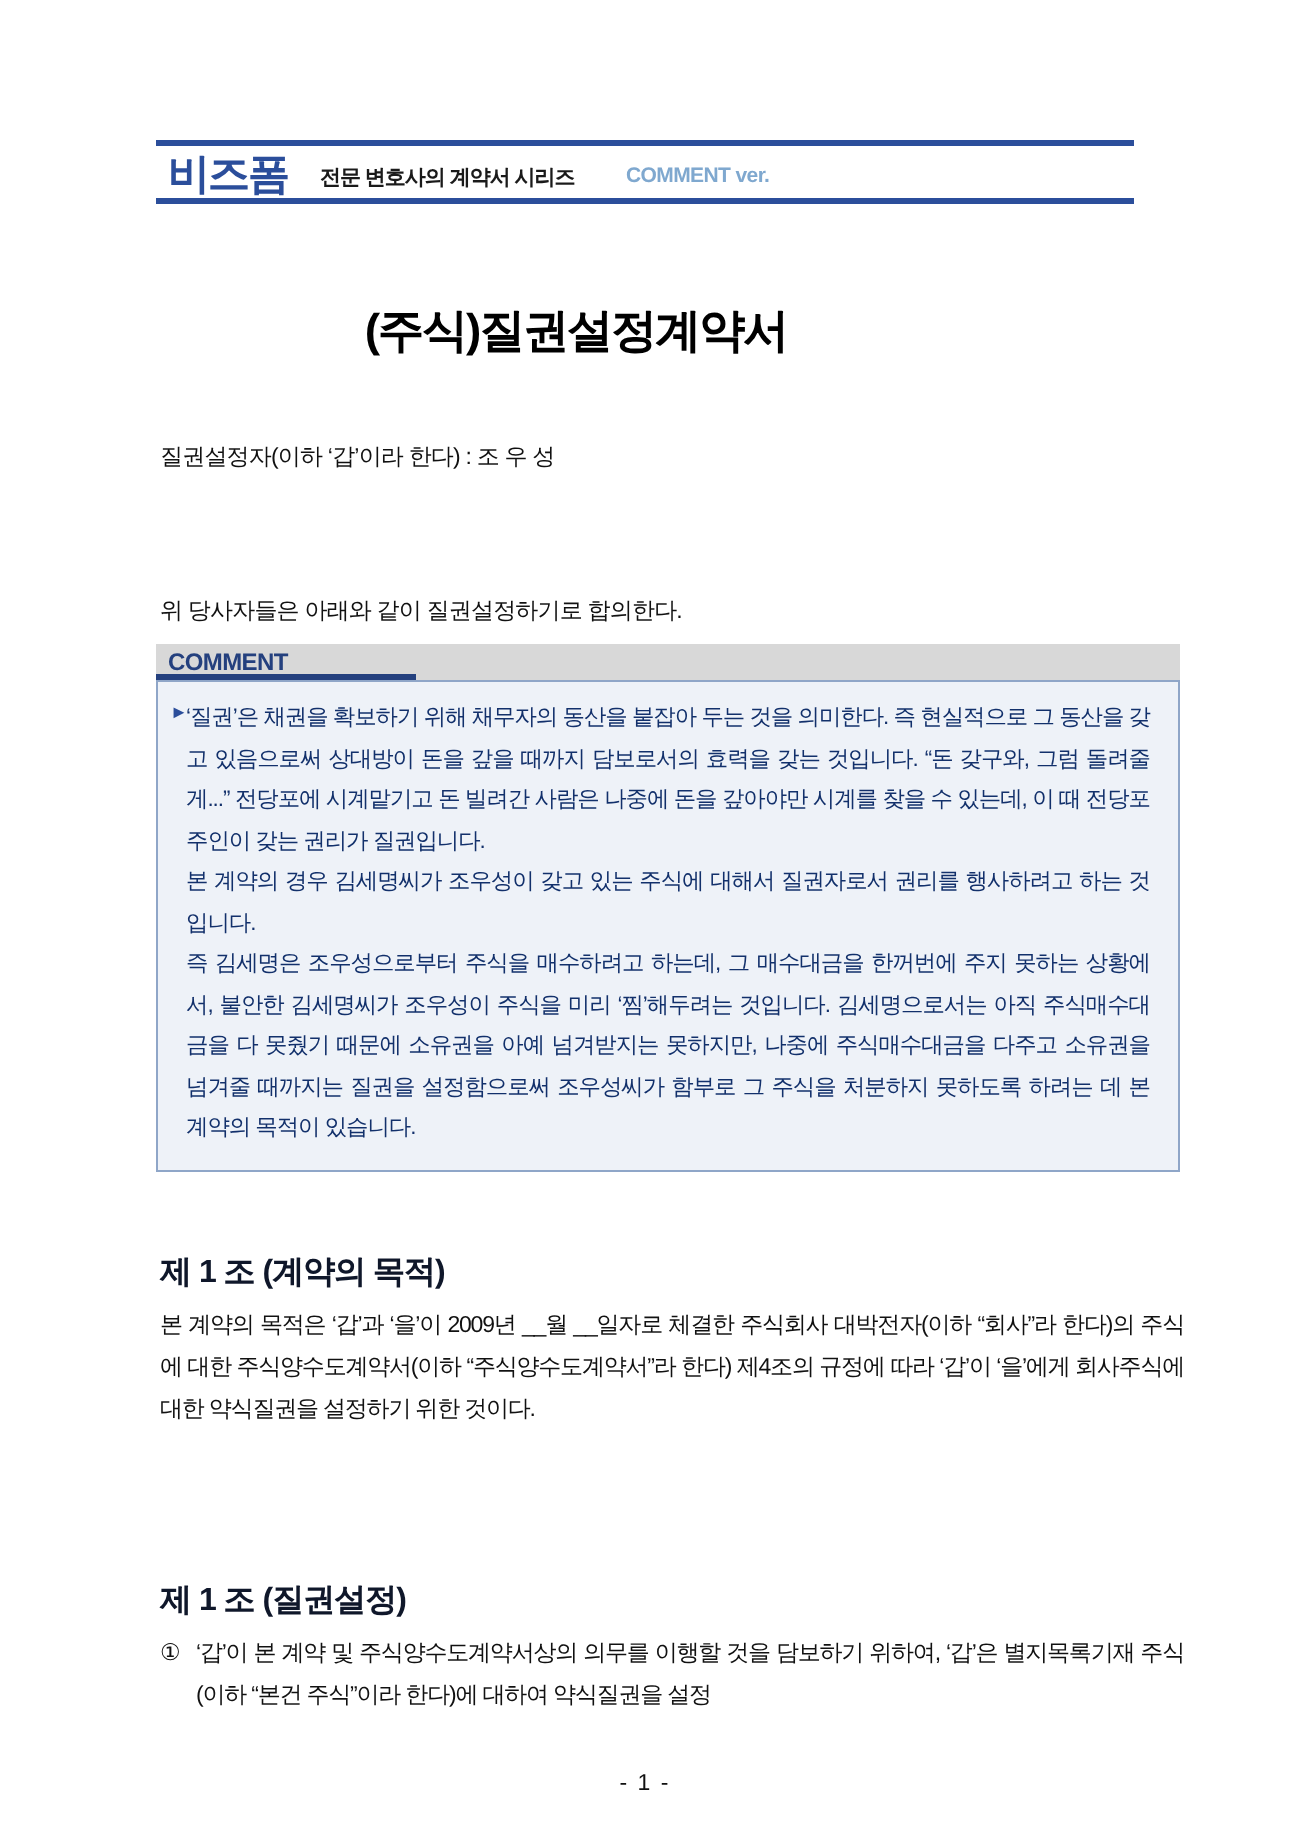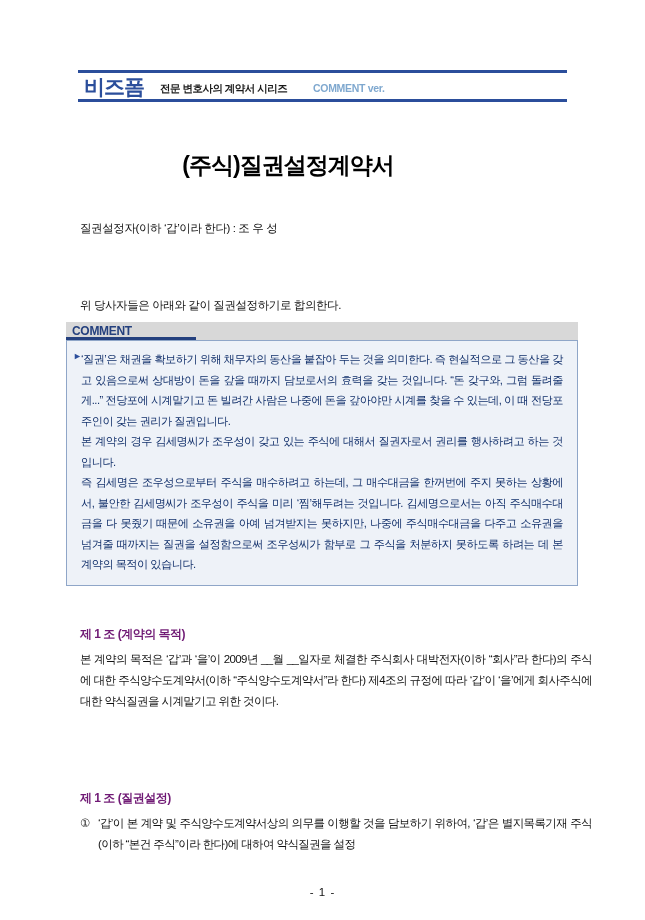--- a/index.html
+++ b/index.html
@@ -109,21 +109,21 @@
     top: 298px;
     font-size: 11.5px;
     letter-spacing: -0.4px;
     color: #111111;
     white-space: nowrap;
   }
 
   
   .comment-wrap {
     position: absolute;
-    left: 66px;
+    left: 78px;
     top: 322px;
     width: 472px;
   }
   .comment-tab {
     width: 512px;
     height: 18px;
     background: #d8d8d8;
     position: relative;
     box-sizing: border-box;
   }
@@ -170,24 +170,24 @@
   }
   .comment-p + .comment-p { margin-top: 0; }
 
   
   .article {
     position: absolute;
     left: 80px;
     width: 512px;
   }
   .article-title {
-    font-size: 12px;
+    font-size: 16px;
     font-weight: bold;
     letter-spacing: -0.5px;
-    color: #701a75;
+    color: #0f172a;
     margin-bottom: 6px;
   }
   .article-body {
     font-size: 11.5px;
     line-height: 21px;
     letter-spacing: -0.6px;
     color: #111111;
     text-align: justify;
   }
   .article-1 { top: 626px; }
@@ -252,21 +252,21 @@
     <div class="comment-body">
       <span class="comment-arrow">►</span>
       <p class="comment-p">‘질권’은 채권을 확보하기 위해 채무자의 동산을 붙잡아 두는 것을 의미한다. 즉 현실적으로 그 동산을 갖고 있음으로써 상대방이 돈을 갚을 때까지 담보로서의 효력을 갖는 것입니다. “돈 갖구와, 그럼 돌려줄게...” 전당포에 시계맡기고 돈 빌려간 사람은 나중에 돈을 갚아야만 시계를 찾을 수 있는데, 이 때 전당포 주인이 갖는 권리가 질권입니다.</p>
       <p class="comment-p">본 계약의 경우 김세명씨가 조우성이 갖고 있는 주식에 대해서 질권자로서 권리를 행사하려고 하는 것입니다.</p>
       <p class="comment-p">즉 김세명은 조우성으로부터 주식을 매수하려고 하는데, 그 매수대금을 한꺼번에 주지 못하는 상황에서, 불안한 김세명씨가 조우성이 주식을 미리 ‘찜’해두려는 것입니다. 김세명으로서는 아직 주식매수대금을 다 못줬기 때문에 소유권을 아예 넘겨받지는 못하지만, 나중에 주식매수대금을 다주고 소유권을 넘겨줄 때까지는 질권을 설정함으로써 조우성씨가 함부로 그 주식을 처분하지 못하도록 하려는 데 본 계약의 목적이 있습니다.</p>
     </div>
   </div>
 
   <div class="article article-1">
     <div class="article-title">제 1 조 (계약의 목적)</div>
-    <div class="article-body">본 계약의 목적은 ‘갑’과 ‘을’이 2009년 __월 __일자로 체결한 주식회사 대박전자(이하 “회사”라 한다)의 주식에 대한 주식양수도계약서(이하 “주식양수도계약서”라 한다) 제4조의 규정에 따라 ‘갑’이 ‘을’에게 회사주식에 대한 약식질권을 시계맡기고 위한 것이다.</div>
+    <div class="article-body">본 계약의 목적은 ‘갑’과 ‘을’이 2009년 __월 __일자로 체결한 주식회사 대박전자(이하 “회사”라 한다)의 주식에 대한 주식양수도계약서(이하 “주식양수도계약서”라 한다) 제4조의 규정에 따라 ‘갑’이 ‘을’에게 회사주식에 대한 약식질권을 설정하기 위한 것이다.</div>
   </div>
 
   <div class="article article-2">
     <div class="article-title">제 1 조 (질권설정)</div>
     <div class="clause">
       <div class="clause-num">①</div>
       <div class="clause-text">‘갑’이 본 계약 및 주식양수도계약서상의 의무를 이행할 것을 담보하기 위하여, ‘갑’은 별지목록기재 주식(이하 “본건 주식”이라 한다)에 대하여 약식질권을 설정</div>
     </div>
   </div>
 

